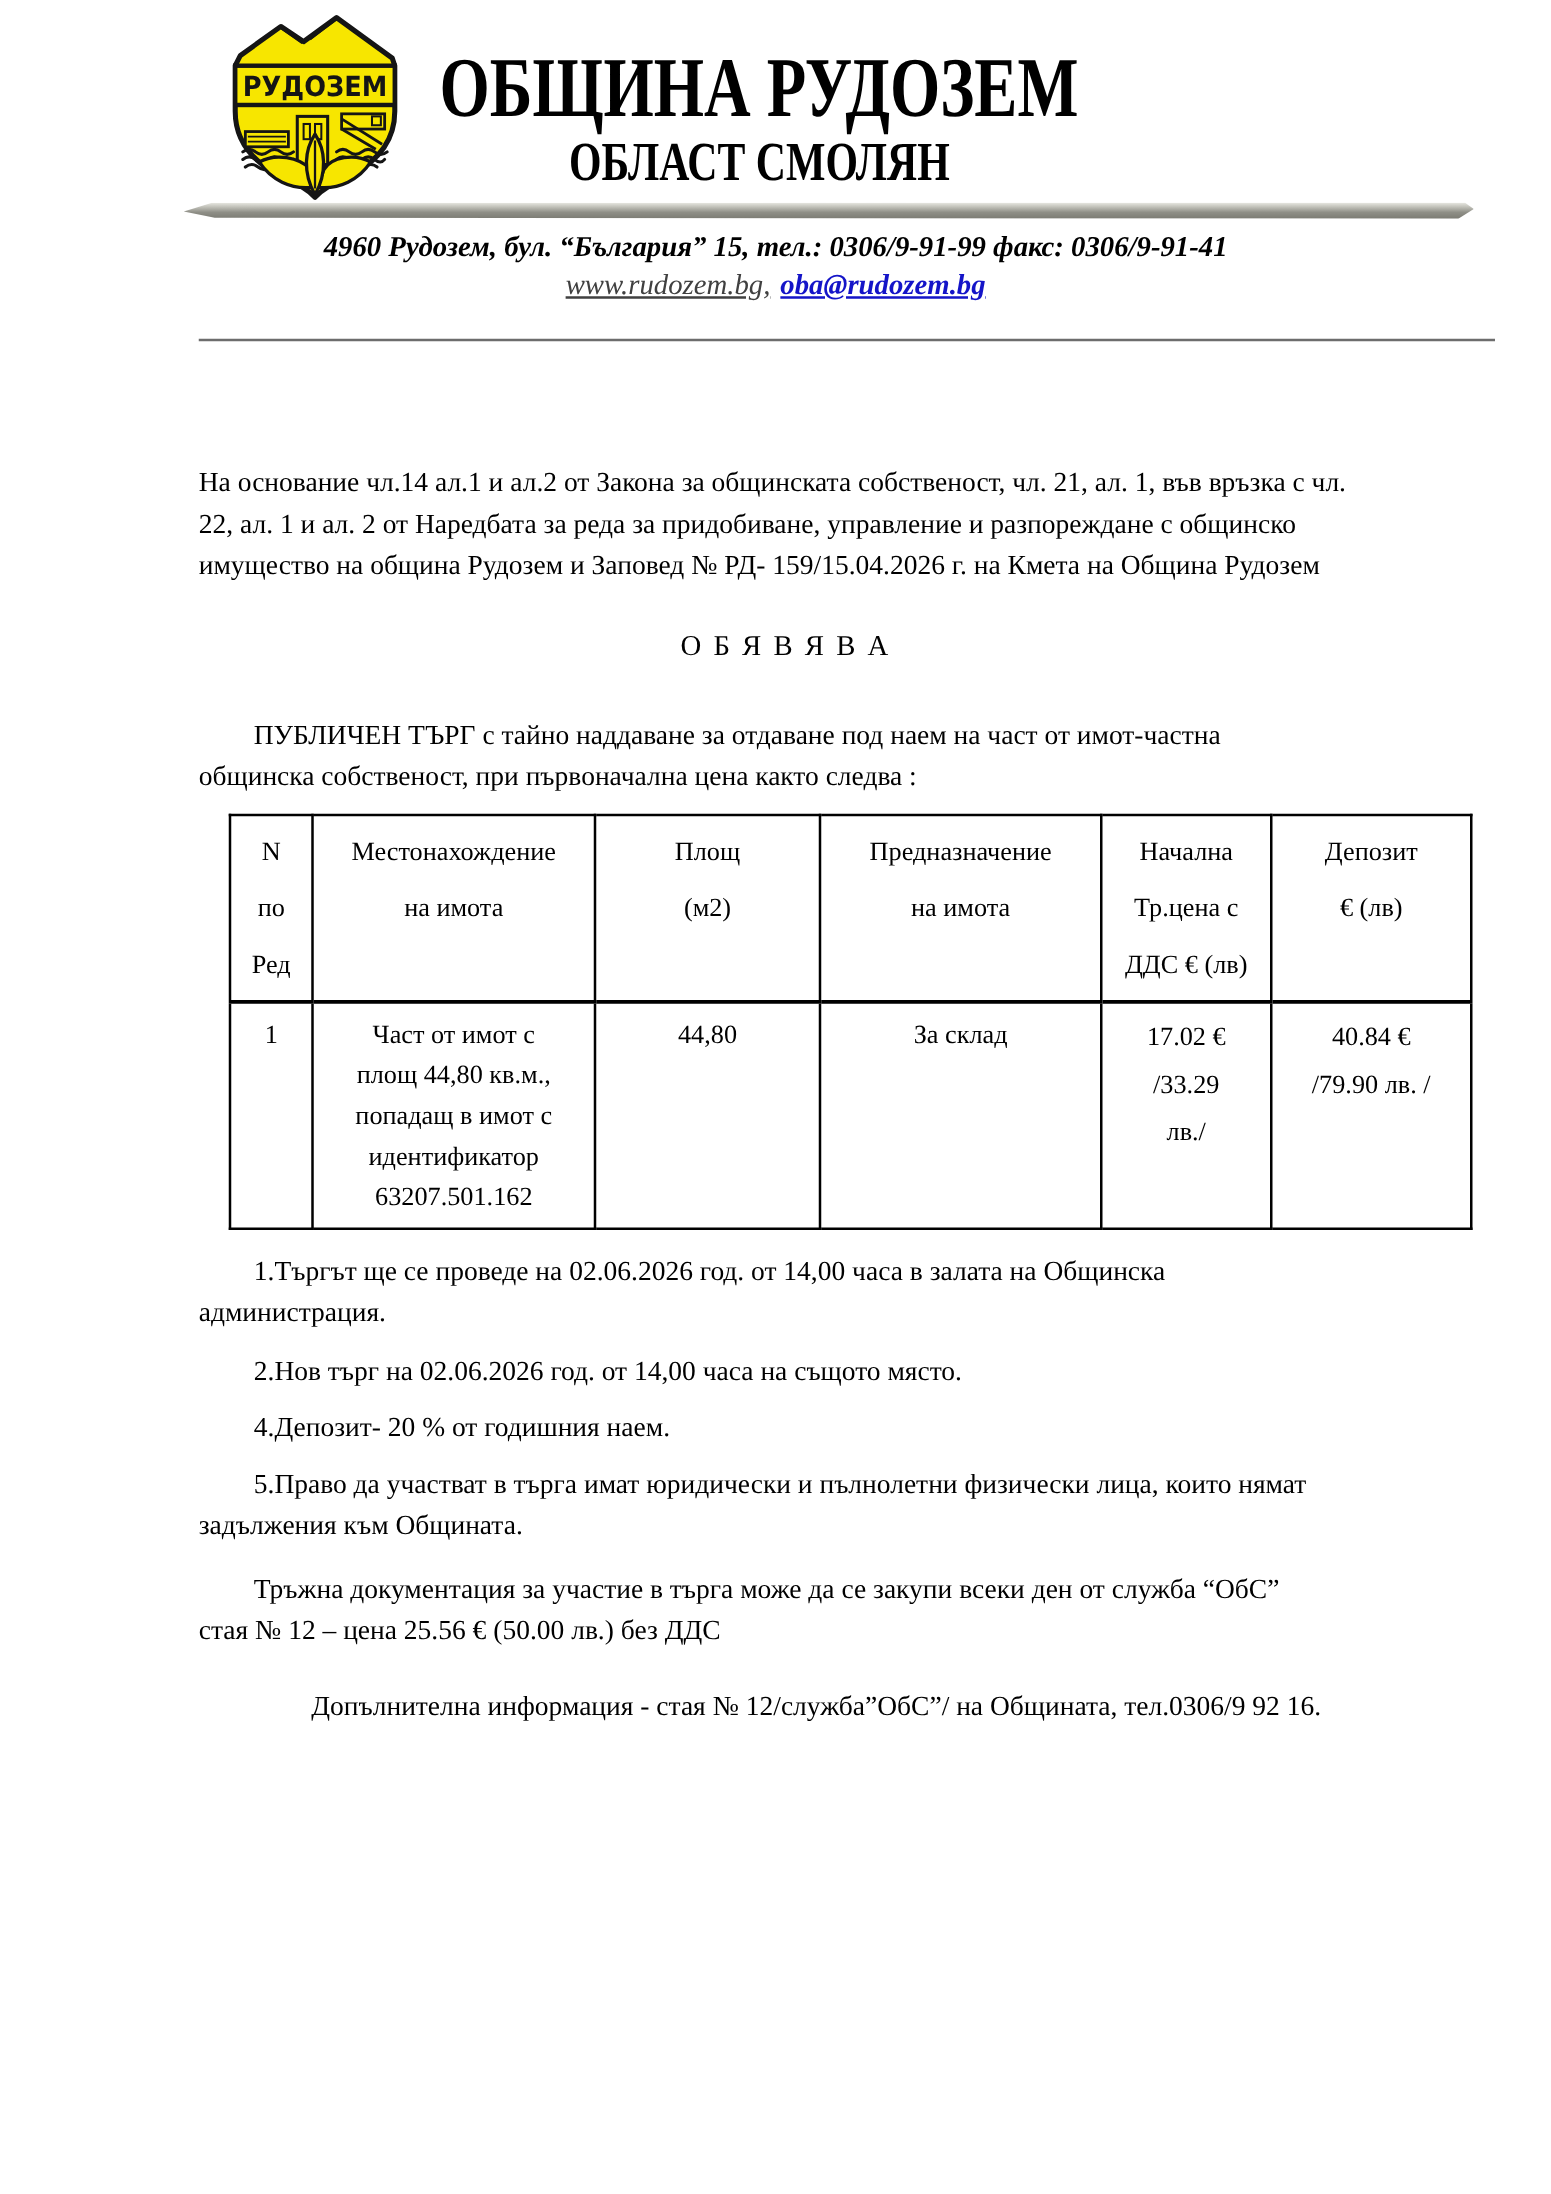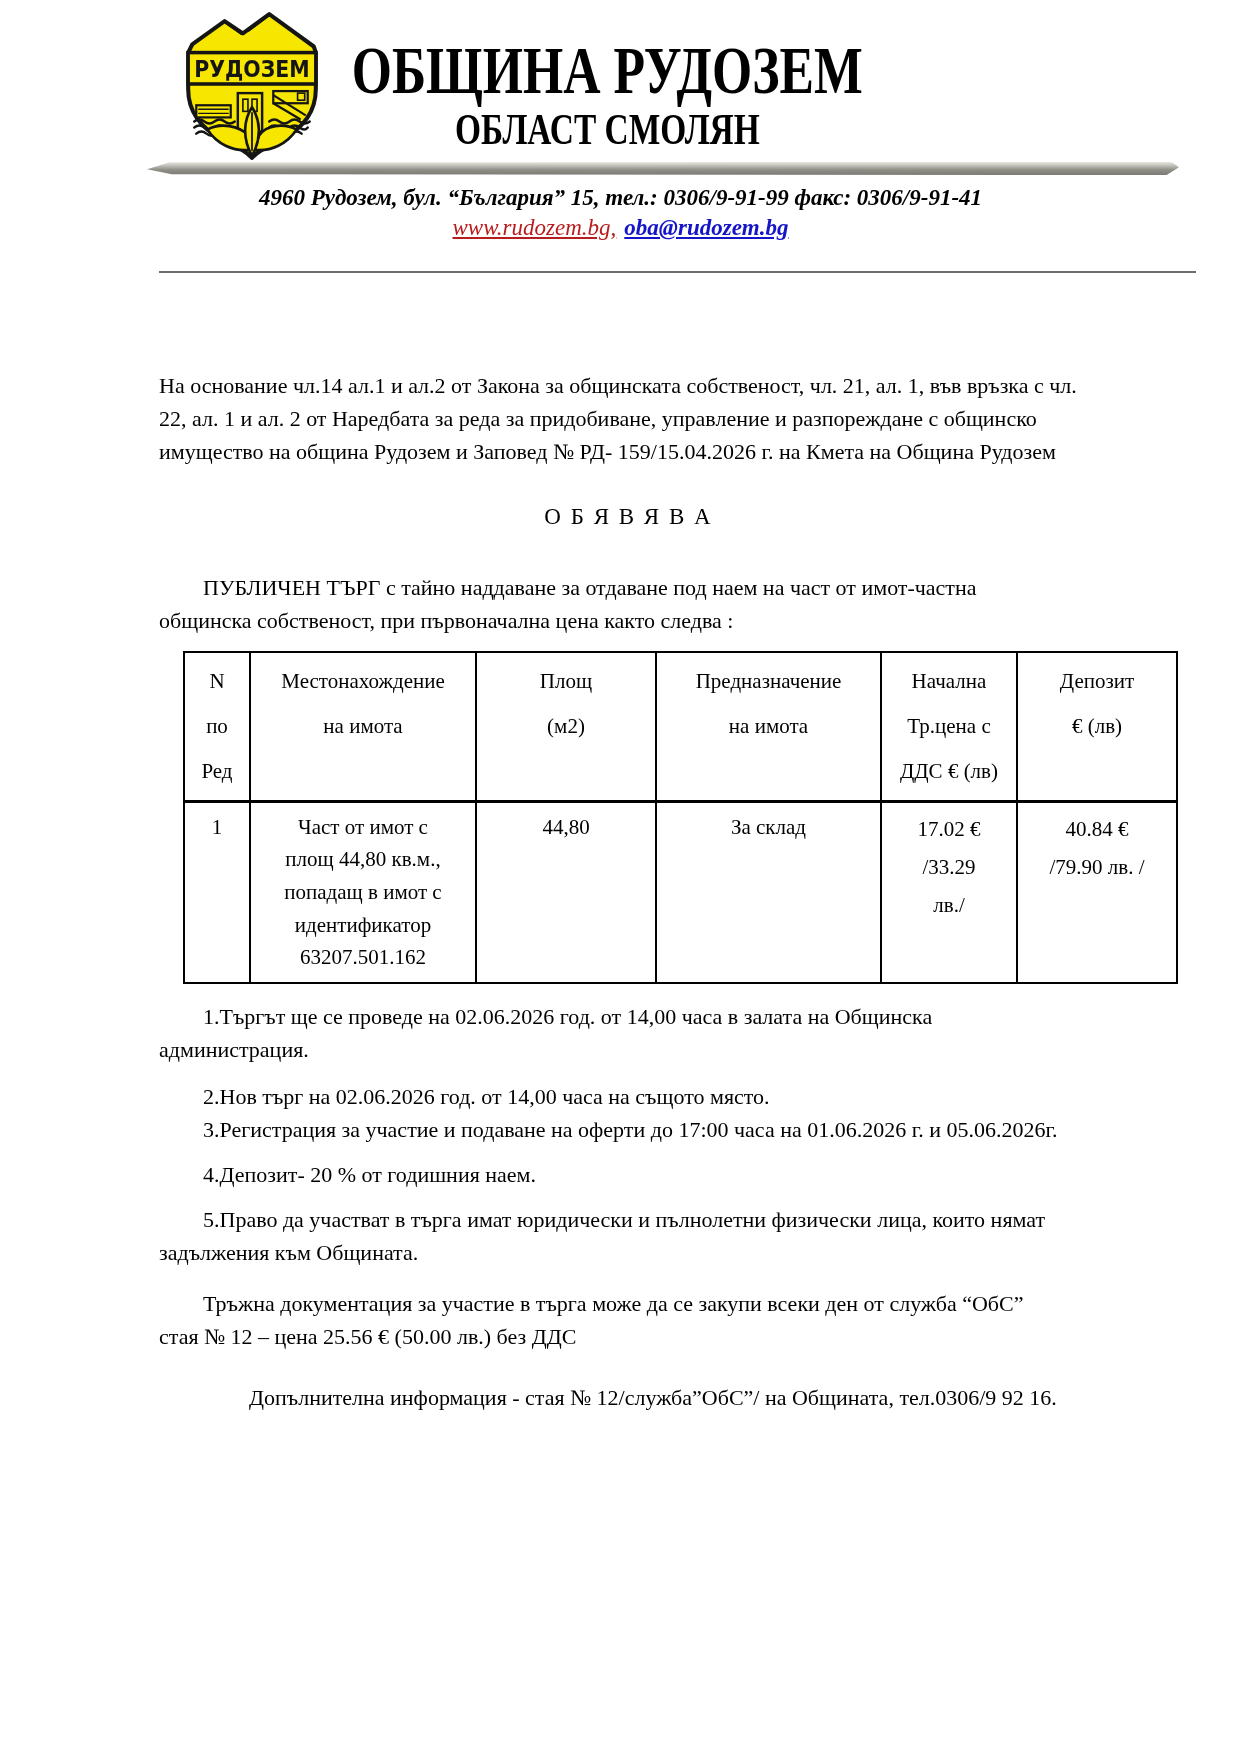--- a/index.html
+++ b/index.html
@@ -26,21 +26,21 @@
     margin:10px 0 0 105px;
     width:1032px; height:13px;
     background:linear-gradient(180deg,#e9e9e3 0%,#bdbdb5 30%,#8f8f87 60%,#7b7b73 100%);
     clip-path:polygon(0% 55%, 2.2% 2%, 99.3% 0%, 100% 40%, 98.8% 100%, 2.4% 94%);
     filter:drop-shadow(2px 3px 1.5px rgba(70,70,70,0.55));
   }
 
   .addr  { margin:10px 0 0; text-align:center; font-weight:bold; font-style:italic; font-size:23px; }
   .links { margin:4px 0 0;  text-align:center; font-style:italic; font-size:23px; }
   .links a { text-decoration:underline; cursor:pointer; }
-  .site { color:#b91c1c; margin-right:8px; }
+  .site { color:#404040; margin-right:8px; }
   .mail { color:#1414c8; font-weight:bold; }
 
   .header-rule {
     border:none; border-top:2px solid #6d6d6d;
     margin:30px 0 0 117px; width:1037px;
   }
 
   
   .content { padding:0 101px 0 117px; font-size:22px; line-height:1.5; }
   .ml { white-space:pre-line; }
@@ -183,21 +183,20 @@
 лв./</td>
           <td class="price">40.84 €
 /79.90 лв. /</td>
         </tr>
       </tbody>
     </table>
 
     <p class="term ml t1">1.Търгът ще се проведе на 02.06.2026 год. от 14,00 часа в залата на Общинска
 администрация.</p>
     <p class="term ml t2">2.Нов търг на 02.06.2026 год. от 14,00 часа на същото място.</p>
-    <p class="term ml t3">3.Регистрация за участие и подаване на оферти до 17:00 часа на 01.06.2026 г. и 05.06.2026г.</p>
     <p class="term ml t4">4.Депозит- 20 % от годишния наем.</p>
     <p class="term ml t5">5.Право да участват в търга имат юридически и пълнолетни физически лица, които нямат
 задължения към  Общината.</p>
 
     <p class="docs ml">Тръжна  документация за участие в търга може да се закупи всеки ден от служба “ОбС”
 стая № 12 – цена 25.56 € (50.00 лв.) без ДДС</p>
 
     <p class="info">Допълнителна информация - стая № 12/служба”ОбС”/ на Общината, тел.0306/9 92 16.</p>
 
   </main>

